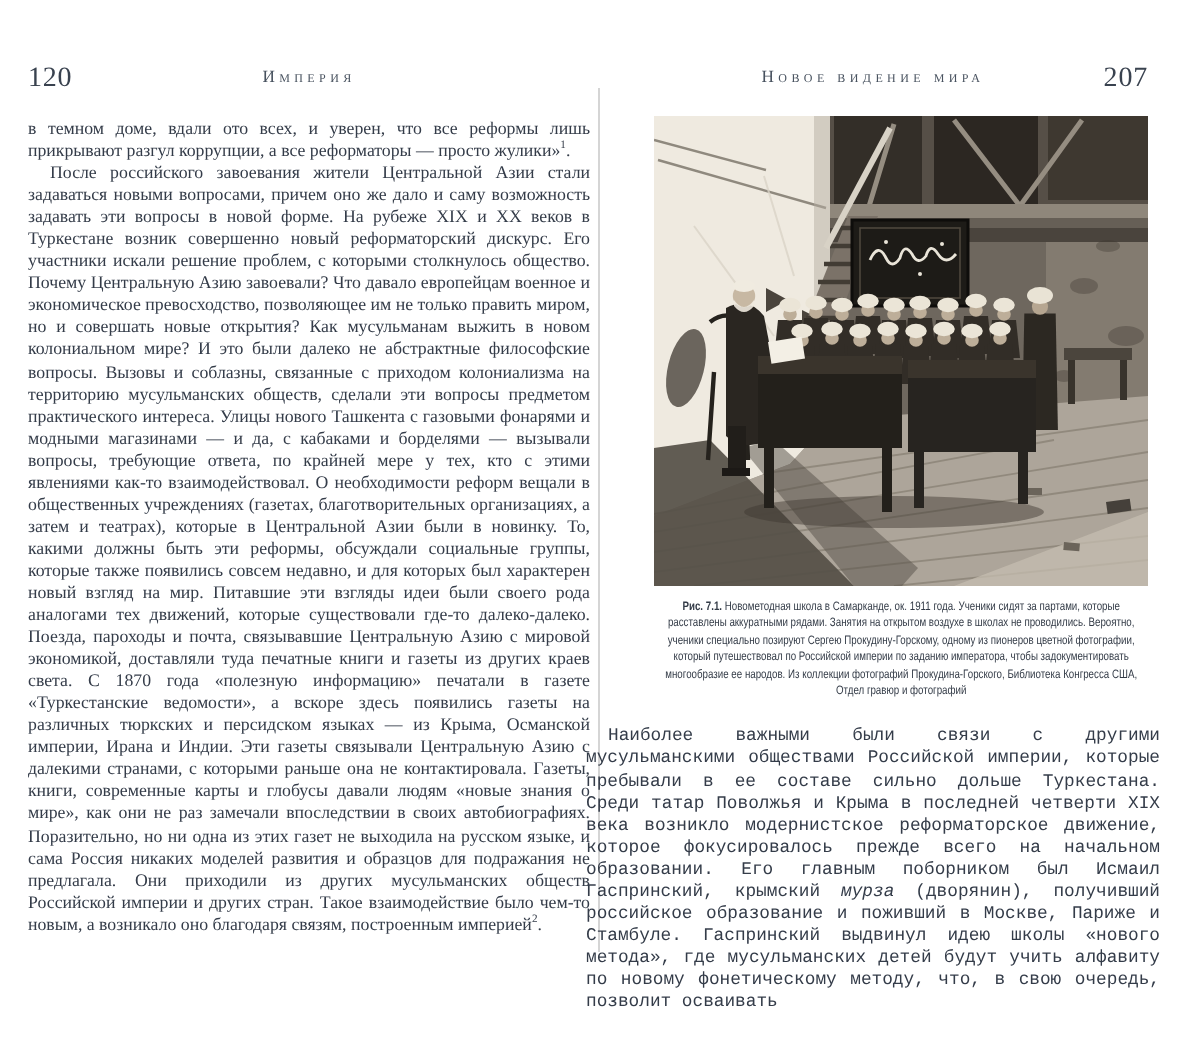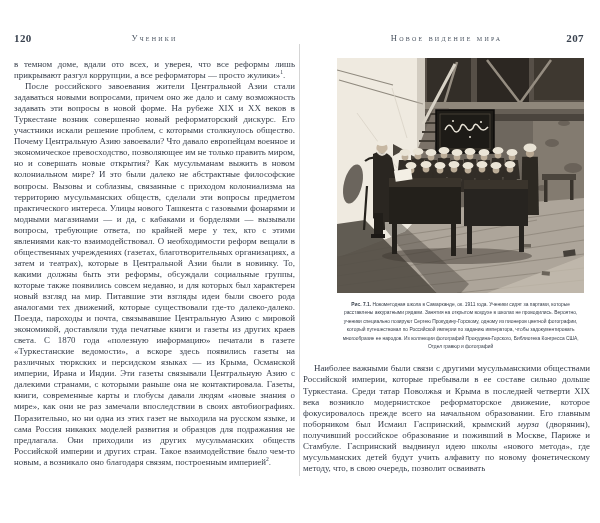--- a/index.html
+++ b/index.html
@@ -4,55 +4,55 @@
 <style>
   html,body{margin:0;padding:0;background:#ffffff;}
   .screen{
     position:relative;width:600px;height:523px;overflow:hidden;background:#ffffff;
     font-family:"Liberation Serif",serif;color:#343c49;
     -webkit-hyphens:auto;hyphens:auto;
   }
   .gutter{position:absolute;left:299px;top:44px;width:1px;height:432px;background:#d5d5d5;}
   .page{position:absolute;top:33px;}
   .page.left{left:14px;width:281px;}
-  .page.right{left:303px;width:287px;}
+  .page.right{left:293px;width:287px;}
   .pg-header{position:relative;height:13px;}
   .runhead{
     display:block;text-align:center;font-variant:small-caps;
     letter-spacing:2.2px;font-size:8.6px;color:#48525f;
   }
-  .pagenum{position:absolute;top:-1px;font-weight:bold;font-size:11px;color:#39424f;letter-spacing:.4px;}
+  .pagenum{position:absolute;top:-1px;font-weight:normal;font-size:14px;color:#39424f;letter-spacing:.4px;}
   .pagenum.pn-l{left:0;}
   .pagenum.pn-r{right:6px;}
   .bodytext{margin-top:13px;font-size:8.9px;line-height:11.05px;text-align:justify;text-justify:inter-word;}
   .par{margin:0;}
   .par.indent{text-indent:11px;}
   sup.fn{font-size:5.6px;line-height:0;vertical-align:super;}
   figure{margin:12px 0 0 34px;width:247px;padding:0;}
   .photo{display:block;width:247px;height:235px;}
   figcaption{margin-top:7px;width:247px;}
   .cap-inner{
     width:309px;transform:scaleX(0.8);transform-origin:0 0;
     font-family:"Liberation Sans",sans-serif;font-size:6.1px;line-height:8.4px;
     text-align:center;color:#333b47;
   }
   .cap-label{font-weight:bold;}
-  .body-after{}
+  .body-after{font-family:Liberation Mono, monospace;}
   i.term{font-style:italic;}
 </style>
 </head>
 <body>
 
 <div class="screen">
   <div class="gutter"></div>
 
   <section class="page left">
     <header class="pg-header">
       <span class="pagenum pn-l">120</span>
-      <span class="runhead">Ученики</span>
+      <span class="runhead">Империя</span>
     </header>
     <div class="bodytext">
       <p class="par"><span>в темном доме, вдали ото всех, и уверен, что все реформы лишь прикрывают разгул коррупции, а все реформаторы — просто жулики»</span><sup class="fn">1</sup><span>.</span></p>
       <p class="par indent"><span>После российского завоевания жители Центральной Азии стали задаваться новыми вопросами, причем оно же дало и саму возможность задавать эти вопросы в новой форме. На рубеже XIX и XX веков в Туркестане возник совершенно новый реформаторский дискурс. Его участники искали решение проблем, с которыми столкнулось общество. Почему Центральную Азию завоевали? Что давало европейцам военное и экономическое превосходство, позволяющее им не только править миром, но и совершать новые открытия? Как мусульманам выжить в новом колониальном мире? И это были далеко не абстрактные философские вопросы. Вызовы и соблазны, связанные с приходом колониализма на территорию мусульманских обществ, сделали эти вопросы предметом практического интереса. Улицы нового Ташкента с газовыми фонарями и модными магазинами — и да, с кабаками и борделями — вызывали вопросы, требующие ответа, по крайней мере у тех, кто с этими явлениями как-то взаимодействовал. О необходимости реформ вещали в общественных учреждениях (газетах, благотворительных организациях, а затем и театрах), которые в Центральной Азии были в новинку. То, какими должны быть эти реформы, обсуждали социальные группы, которые также появились совсем недавно, и для которых был характерен новый взгляд на мир. Питавшие эти взгляды идеи были своего рода аналогами тех движений, которые существовали где-то далеко-далеко. Поезда, пароходы и почта, связывавшие Центральную Азию с мировой экономикой, доставляли туда печатные книги и газеты из других краев света. С 1870 года «полезную информацию» печатали в газете «Туркестанские ведомости», а вскоре здесь появились газеты на различных тюркских и персидском языках — из Крыма, Османской империи, Ирана и Индии. Эти газеты связывали Центральную Азию с далекими странами, с которыми раньше она не контактировала. Газеты, книги, современные карты и глобусы давали людям «новые знания о мире», как они не раз замечали впоследствии в своих автобиографиях. Поразительно, но ни одна из этих газет не выходила на русском языке, и сама Россия никаких моделей развития и образцов для подражания не предлагала. Они приходили из других мусульманских обществ Российской империи и других стран. Такое взаимодействие было чем-то новым, а возникало оно благодаря связям, построенным империей</span><sup class="fn">2</sup><span>.</span></p>
     </div>
   </section>
 
   <section class="page right">
     <header class="pg-header">
       <span class="runhead">Новое видение мира</span>

